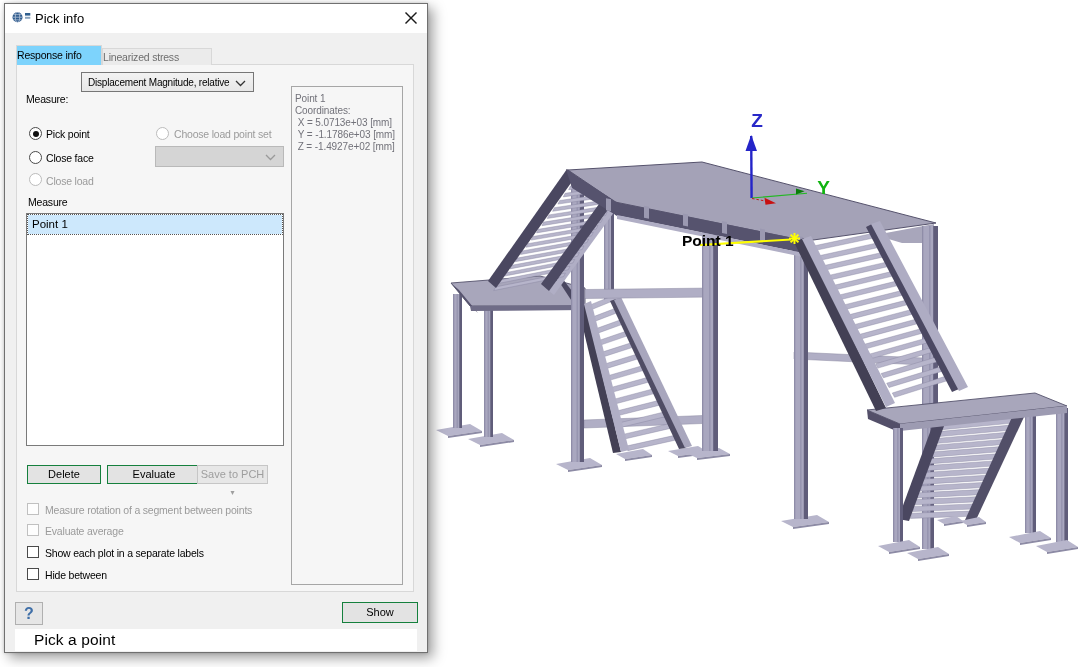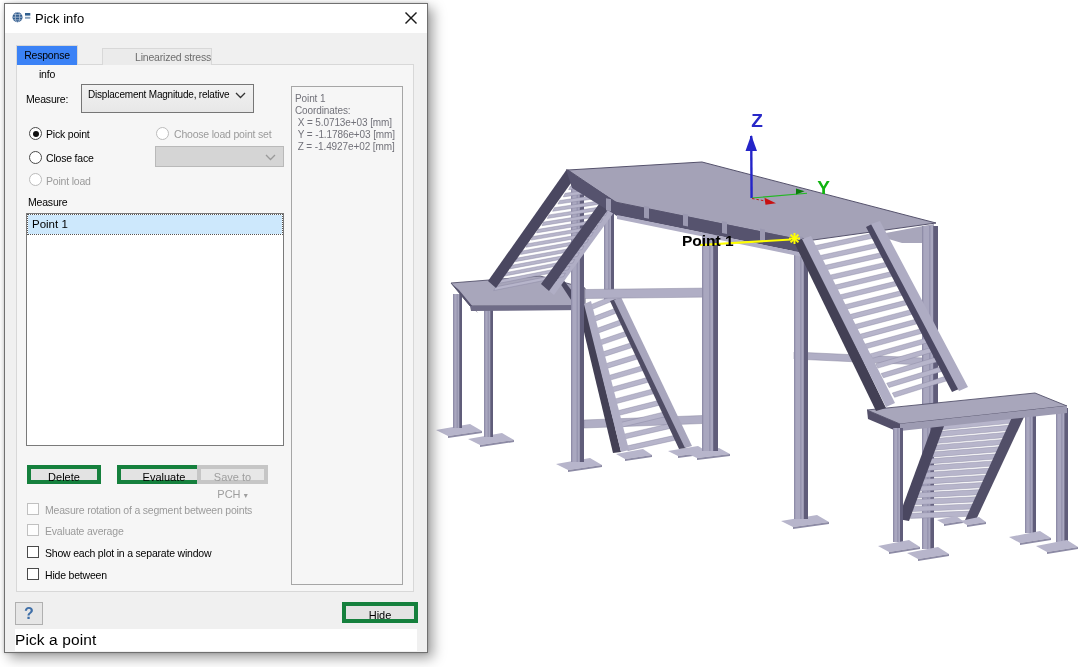--- a/index.html
+++ b/index.html
@@ -3,49 +3,49 @@
 <style>
 *{margin:0;padding:0;box-sizing:border-box}
 html,body{width:1087px;height:667px;background:#ffffff;overflow:hidden;
   font-family:"Liberation Sans", sans-serif;}
 .dlg{position:absolute;left:4px;top:3px;width:424px;height:650px;background:#f0f0f0;
   border:1px solid #707070; box-shadow:5px 5px 12px rgba(0,0,0,.38), 0 0 3px rgba(0,0,0,.18);}
 .tbar{position:absolute;left:0;top:0;width:422px;height:29px;background:#ffffff}
 .ico{position:absolute;left:7px;top:8px}
 .ttl{position:absolute;left:30px;top:7px;font-size:13px;color:#000}
 .xbtn{position:absolute;left:397px;top:5px}
-.tab1{position:absolute;left:11px;top:41px;width:62px;height:20px;background:#3b82f6;
-  border:1px solid #d8d8d8;border-bottom:none;text-align:center;font-size:10.5px;letter-spacing:-0.2px;color:#000;line-height:19px;z-index:3}
+.tab1{position:absolute;left:11px;top:41px;width:86px;height:20px;background:#7dd3fc;
+  border:1px solid #d8d8d8;border-bottom:none;text-align:left;font-size:10.5px;letter-spacing:-0.2px;color:#000;line-height:19px;z-index:3}
 .tab2{position:absolute;left:97px;top:44px;width:110px;height:17px;background:#ebebeb;
-  border:1px solid #d8d8d8;border-bottom:none;text-align:right;font-size:10.5px;letter-spacing:-0.2px;color:#6e6e6e;line-height:16px;z-index:2}
+  border:1px solid #d8d8d8;border-bottom:none;text-align:left;font-size:10.5px;letter-spacing:-0.2px;color:#6e6e6e;line-height:16px;z-index:2}
 .page{position:absolute;left:11px;top:60px;width:398px;height:528px;background:#f6f6f6;border:1px solid #d8d8d8}
 .lab{position:absolute;font-size:10.5px;letter-spacing:-0.2px;color:#000;white-space:nowrap;z-index:4}
 .gr{color:#9b9b9b}
 .combo{position:absolute;background:linear-gradient(#f2f2f2,#e7e7e7);border:1px solid #767676;z-index:4}
 .combo.dis{background:#d5d5d5;border:1px solid #b9b9b9}
 .ctext{position:absolute;left:6px;top:4px;font-size:10px;letter-spacing:-0.2px;color:#000;white-space:nowrap}
 .chev{position:absolute;right:7px;top:7px}
 .rad{position:absolute;width:13px;height:13px;border-radius:50%;border:1px solid #4a4a4a;background:#fff;z-index:4}
 .rad.on::after{content:"";position:absolute;left:3px;top:3px;width:6px;height:6px;border-radius:50%;background:#111}
 .rad.dis{border-color:#bcbcbc}
 .cb{position:absolute;width:12px;height:12px;border:1px solid #4a4a4a;background:#fff;z-index:4}
 .cb.dis{border-color:#c0c0c0;background:#fdfdfd}
 .list{position:absolute;background:#fff;border:1px solid #7a7a7a;z-index:4}
 .sel{position:absolute;left:1px;top:1px;right:1px;height:19px;background:#cde8fc;outline:1px dotted #555;
   font-size:11.5px;color:#000;padding-left:4px;line-height:18px}
-.btn{position:absolute;height:19px;background:#e3e3e3;border:4px solid #15803d;text-align:center;
+.btn{position:absolute;height:19px;background:#e3e3e3;border:1px solid #15803d;text-align:center;
   font-size:11px;color:#000;line-height:17px;z-index:4}
 .btn.bdis{color:#9e9e9e;border-color:#c6c6c6;background:#e7e7e7}
 .dn{font-size:8px;color:#9e9e9e}
 .info{position:absolute;left:286px;top:82px;width:112px;height:499px;border:1px solid #a6a6a6;
   background:#f6f6f6;font-size:10px;letter-spacing:-0.1px;line-height:12px;color:#72727a;padding:6px 0 0 3px;z-index:4;white-space:nowrap}
 .qbtn{position:absolute;left:10px;top:598px;width:28px;height:23px;background:#e6e6e6;border:1px solid #b0b0b0;
   color:#3f6fa8;font-size:16px;font-weight:bold;text-align:center;line-height:21px}
 .status{position:absolute;left:10px;top:625px;width:402px;height:22px;background:#fff;
-  font-size:15.5px;letter-spacing:0.1px;color:#000;padding:2px 0 0 0}
+  font-size:15.5px;letter-spacing:0.1px;color:#000;padding:2px 0 0 19px}
 </style></head>
 <body>
 <svg width="1087" height="667" viewBox="0 0 1087 667" style="position:absolute;left:0;top:0">
     <polygon points="584.0,420.0 716.0,415.0 716.0,423.0 584.0,428.0" fill="#b0aec5" stroke="#8c8aa2" stroke-width="0.5"></polygon>
 <polygon points="794.0,352.0 924.0,358.0 924.0,365.0 794.0,359.0" fill="#b0aec5" stroke="#8c8aa2" stroke-width="0.5"></polygon>
 <rect x="604.0" y="186.0" width="10.0" height="114.0" fill="#a9a7bf"></rect>
 <rect x="611.0" y="186.0" width="3.0" height="114.0" fill="#605d7a"></rect>
 <rect x="604.0" y="186.0" width="1.3" height="114.0" fill="#8f8da8"></rect>
 <rect x="608.0" y="186.0" width="1.6" height="114.0" fill="#9795b0"></rect>
 <polygon points="489.0,291.0 585.0,289.5 585.0,298.5 489.0,300.0" fill="#b0aec5" stroke="#8c8aa2" stroke-width="0.5"></polygon>
@@ -234,51 +234,51 @@
  </svg>
  <div class="ttl">Pick info</div>
  <svg class="xbtn" width="18" height="18" viewBox="0 0 18 18">
    <line x1="3.5" y1="3.5" x2="14.5" y2="14.5" stroke="#1a1a1a" stroke-width="1.4"></line>
    <line x1="14.5" y1="3.5" x2="3.5" y2="14.5" stroke="#1a1a1a" stroke-width="1.4"></line>
  </svg>
  <div class="tab2">Linearized stress</div>
  <div class="tab1">Response info</div>
  <div class="page"></div>
  <div class="lab" style="left:21px;top:89px">Measure:</div>
- <div class="combo" style="left:76px;top:80px;width:173px;height:29px">
+ <div class="combo" style="left:76px;top:68px;width:173px;height:20px">
    <span class="ctext">Displacement Magnitude, relative</span>
    <svg class="chev" width="11" height="7" viewBox="0 0 11 7">
         <polyline points="1,1 5.5,5.5 10,1" fill="none" stroke="#333" stroke-width="1.3"></polyline>
       </svg>
  </div>
  <span class="rad on" style="left:24px;top:123px"></span>
  <div class="lab" style="left:41px;top:124px">Pick point</div>
  <span class="rad dis" style="left:151px;top:123px"></span>
  <div class="lab gr" style="left:169px;top:124px">Choose load point set</div>
  <span class="rad" style="left:24px;top:147px"></span>
  <div class="lab" style="left:41px;top:148px">Close face</div>
  <div class="combo dis" style="left:150px;top:142px;width:129px;height:21px">
    <svg class="chev" width="11" height="7" viewBox="0 0 11 7">
         <polyline points="1,1 5.5,5.5 10,1" fill="none" stroke="#9a9a9a" stroke-width="1.3"></polyline>
       </svg>
  </div>
  <span class="rad dis" style="left:24px;top:169px"></span>
- <div class="lab gr" style="left:41px;top:171px">Point load</div>
+ <div class="lab gr" style="left:41px;top:171px">Close load</div>
  <div class="lab" style="left:23px;top:192px">Measure</div>
  <div class="list" style="left:21px;top:209px;width:258px;height:233px">
    <div class="sel">Point 1</div>
  </div>
  <div class="btn" style="left:22px;top:461px;width:74px">Delete</div>
- <div class="btn" style="left:112px;top:461px;width:94px">Evaluate</div>
+ <div class="btn" style="left:102px;top:461px;width:94px">Evaluate</div>
  <div class="btn bdis" style="left:192px;top:461px;width:71px">Save to PCH <span class="dn">▾</span></div>
  <span class="cb dis" style="left:22px;top:499px"></span>
  <div class="lab gr" style="left:40px;top:500px">Measure rotation of a segment between points</div>
  <span class="cb dis" style="left:22px;top:520px"></span>
  <div class="lab gr" style="left:40px;top:521px">Evaluate average</div>
  <span class="cb" style="left:22px;top:542px"></span>
- <div class="lab" style="left:40px;top:543px">Show each plot in a separate window</div>
+ <div class="lab" style="left:40px;top:543px">Show each plot in a separate labels</div>
  <span class="cb" style="left:22px;top:564px"></span>
  <div class="lab" style="left:40px;top:565px">Hide between</div>
  <div class="info">Point 1<br>Coordinates:<br>&nbsp;X = 5.0713e+03 [mm]<br>&nbsp;Y = -1.1786e+03 [mm]<br>&nbsp;Z = -1.4927e+02 [mm]</div>
  <div class="qbtn">?</div>
- <div class="btn" style="left:337px;top:598px;width:76px;height:21px;line-height:19px">Hide</div>
+ <div class="btn" style="left:337px;top:598px;width:76px;height:21px;line-height:19px">Show</div>
  <div class="status">Pick a point</div>
 </div>
 
 </body></html>

